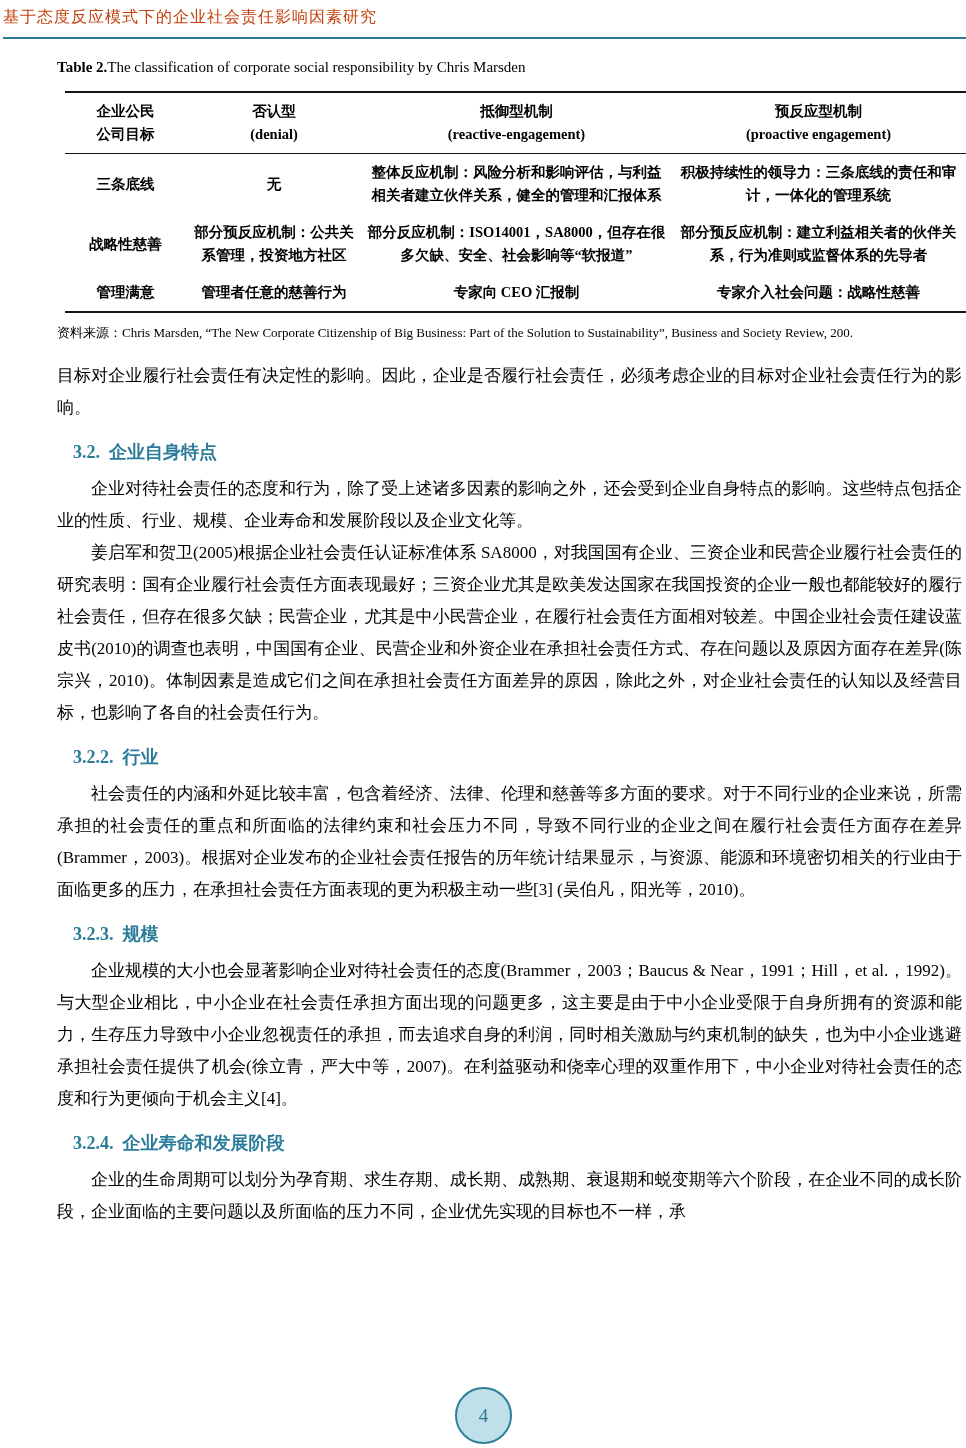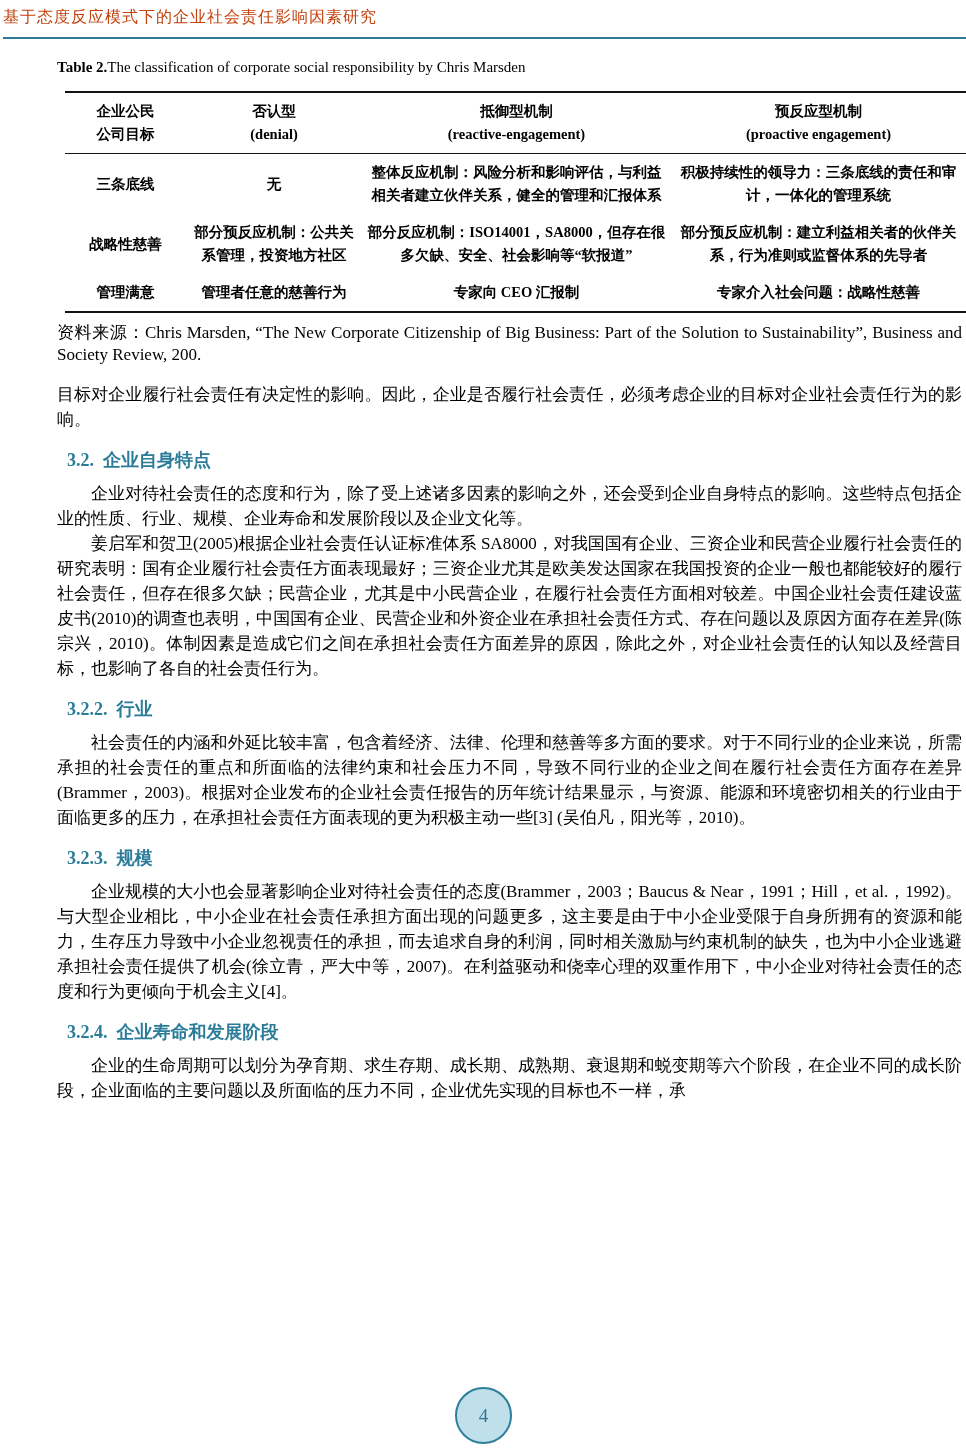--- a/index.html
+++ b/index.html
@@ -43,38 +43,38 @@
   }
   table.csr-table thead tr { border-bottom: 1.2px solid #141414; }
   table.csr-table th, table.csr-table td {
     font-weight: bold;
     text-align: center;
     vertical-align: middle;
     padding: 7px 3px;
   }
   .source-note {
     margin-top: 9px;
-    font-size: 17px;
+    font-size: 13px;
     line-height: 22px;
     text-align: justify;
   }
   
   .body-text { margin: 16px 4px 0 57px; }
   .body-text p {
     font-size: 17px;
-    line-height: 25px;
+    line-height: 32px;
     text-align: justify;
     text-indent: 2em;
   }
   .body-text p.no-indent { text-indent: 0; }
   .sec-heading {
     color: #2b7c99;
     font-size: 18px;
     font-weight: bold;
-    margin: 15px 0 8px 10px;
+    margin: 15px 0 8px 16px;
     line-height: 26px;
   }
   .sec-heading .sec-num { margin-right: 9px; }
   
   .page-badge {
     position: absolute;
     top: 1387px;
     left: 455px;
     width: 57px;
     height: 57px;

